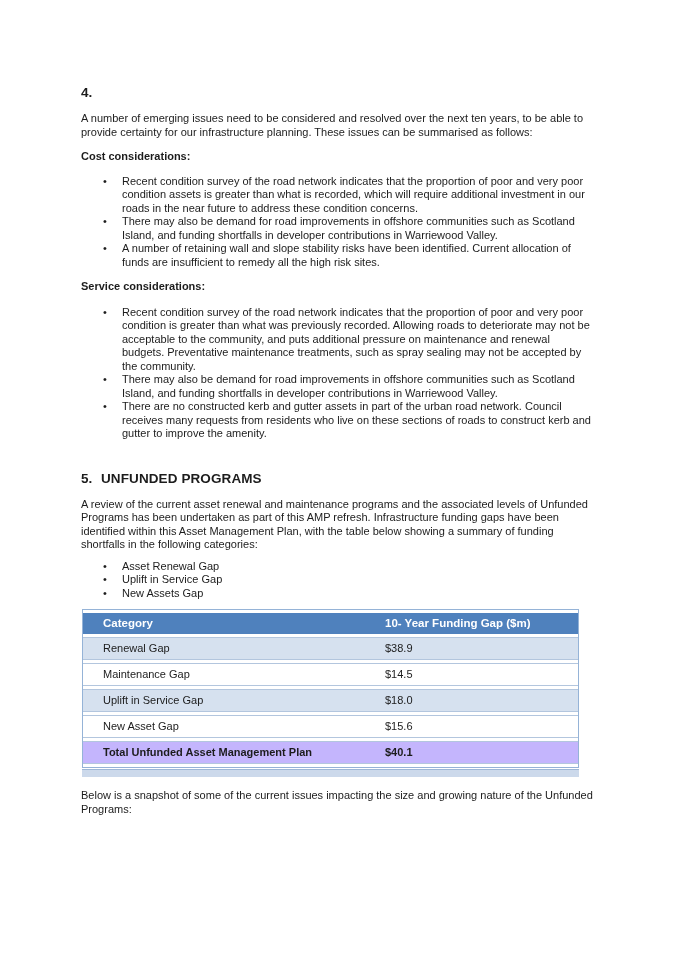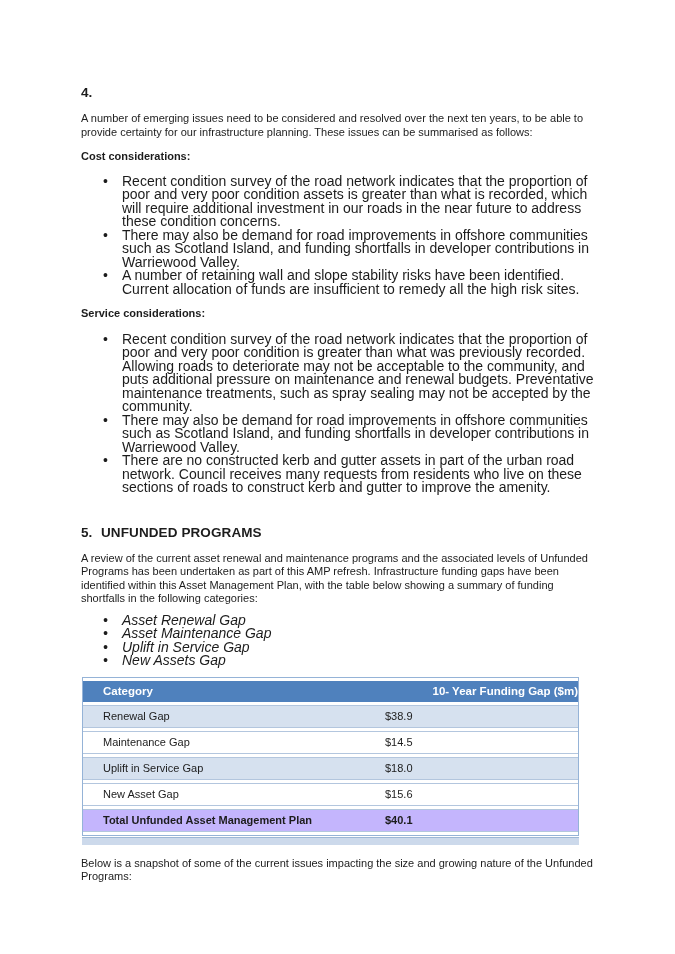--- a/index.html
+++ b/index.html
@@ -28,29 +28,29 @@
     font-size: 11px; line-height: 13.5px;
   }
   .bold-label {
     margin: 11px 80px 0 81px;
     font-size: 11px; font-weight: bold; line-height: 13.5px;
   }
   ul.doc-list {
     margin: 11px 80px 0 0;
     padding: 0 0 0 122px;
     list-style: none;
-    font-size: 14px; line-height: 13.5px;
+    font-size: 11px; line-height: 13.5px;
   }
   ul.doc-list li { position: relative; }
   ul.doc-list li::before {
     content: "\2022";
     position: absolute; left: -19px; top: 0;
   }
   #service-list { margin-top: 12px; }
-  #gap-list { margin-top: 8px; font-style: italic; }
+  #gap-list { margin-top: 8px; }
 
   
   table.fund-table {
     border-collapse: separate;
     border-spacing: 0 3px;
     width: 497px;
     margin: 9px 0 0 82px;
     border: 1.5px solid #95b3d7;
     font-size: 11px;
     table-layout: fixed;
@@ -58,21 +58,21 @@
   table.fund-table th, table.fund-table td {
     padding: 4px 0 4px 20px;
     line-height: 13px;
     overflow: hidden; white-space: nowrap;
   }
   table.fund-table thead th {
     background: #4f81bd; color: #ffffff;
     font-weight: bold; font-size: 11.5px;
   }
   th.col-cat { text-align: left; }
-  th.col-val { width: 193px; text-align: right; padding-left: 0; padding-right: 16px; }
+  th.col-val { width: 193px; text-align: left; padding-left: 0; padding-right: 16px; }
   table.fund-table td {
     border-top: 1px solid #b3c6de;
     border-bottom: 1px solid #b3c6de;
   }
   tr.band td { background: #d6e1ef; }
   tr.plain td { background: #ffffff; }
   td.val { padding-left: 73px; }
   tr.total td { font-weight: bold; background: #c4b5fd; }
   .table-bottom-strip {
     width: 497px; height: 7px;
@@ -112,21 +112,20 @@
 
   <div class="sec-heading" id="heading5">
     <span class="num">5.</span>
     <span>UNFUNDED PROGRAMS</span>
   </div>
 
   <p class="para">A review of the current asset renewal and maintenance programs and the associated levels of Unfunded Programs has been undertaken as part of this AMP refresh. Infrastructure funding gaps have been identified within this Asset Management Plan, with the table below showing a summary of funding shortfalls in the following categories:</p>
 
   <ul class="doc-list" id="gap-list">
     <li>Asset Renewal Gap</li>
-    <li>Asset Maintenance Gap</li>
     <li>Uplift in Service Gap</li>
     <li>New Assets Gap</li>
   </ul>
 
   <table class="fund-table">
     <thead>
       <tr>
         <th class="col-cat">Category</th>
         <th class="col-val">10- Year Funding Gap ($m)</th>
       </tr>

